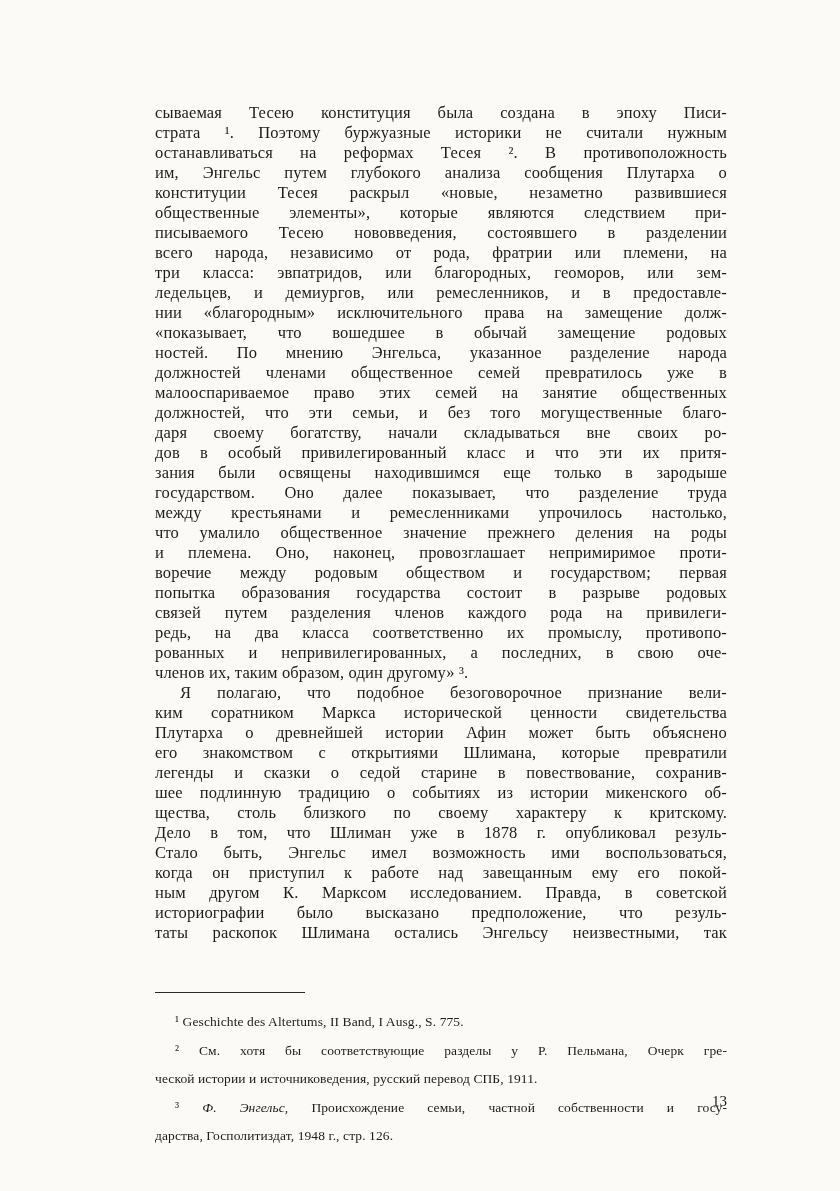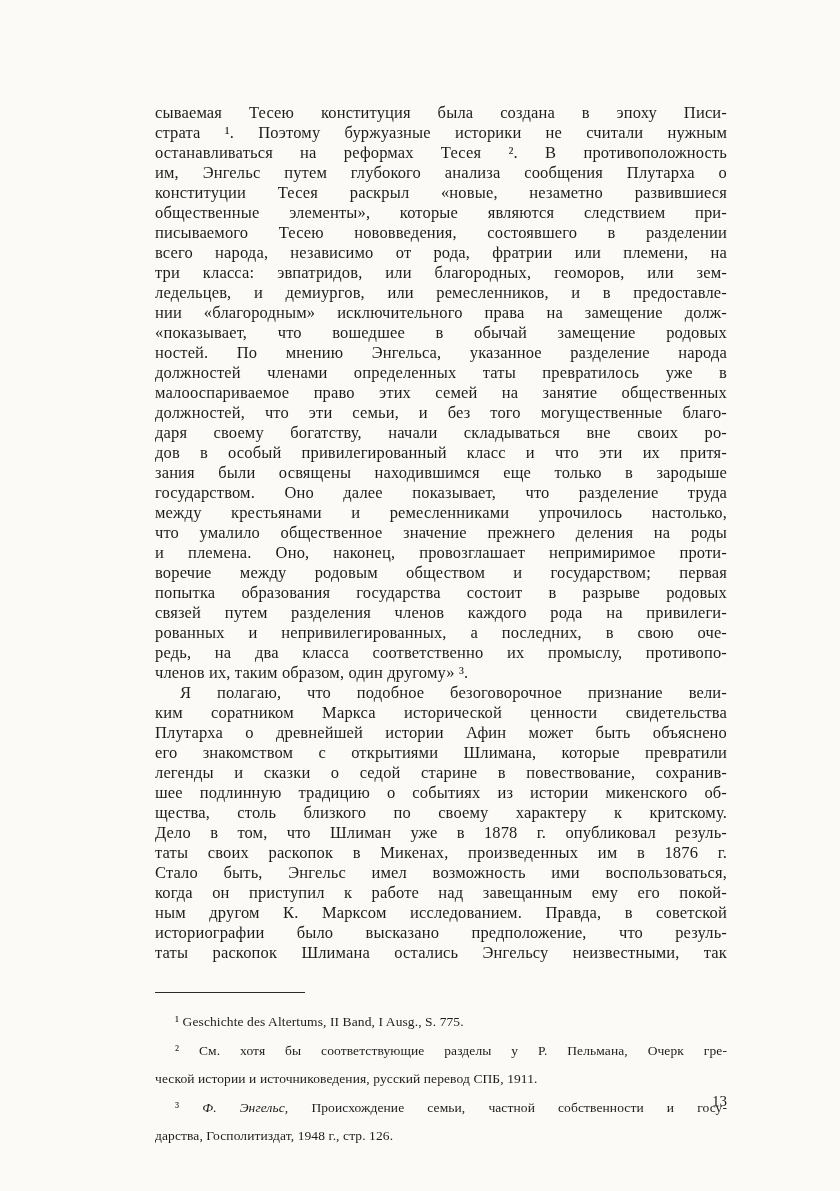--- a/index.html
+++ b/index.html
@@ -79,47 +79,46 @@
         <div class="line">им, Энгельс путем глубокого анализа сообщения Плутарха о</div>
         <div class="line">конституции Тесея раскрыл «новые, незаметно развившиеся</div>
         <div class="line">общественные элементы», которые являются следствием при-</div>
         <div class="line">писываемого Тесею нововведения, состоявшего в разделении</div>
         <div class="line">всего народа, независимо от рода, фратрии или племени, на</div>
         <div class="line">три класса: эвпатридов, или благородных, геоморов, или зем-</div>
         <div class="line">ледельцев, и демиургов, или ремесленников, и в предоставле-</div>
         <div class="line">нии «благородным» исключительного права на замещение долж-</div>
         <div class="line">«показывает, что вошедшее в обычай замещение родовых</div>
         <div class="line">ностей. По мнению Энгельса, указанное разделение народа</div>
-        <div class="line">должностей членами определенных таты превратилось уже в</div>
+        <div class="line">должностей членами общественное семей превратилось уже в</div>
         <div class="line">малооспариваемое право этих семей на занятие общественных</div>
         <div class="line">должностей, что эти семьи, и без того могущественные благо-</div>
         <div class="line">даря своему богатству, начали складываться вне своих ро-</div>
         <div class="line">дов в особый привилегированный класс и что эти их притя-</div>
         <div class="line">зания были освящены находившимся еще только в зародыше</div>
         <div class="line">государством. Оно далее показывает, что разделение труда</div>
         <div class="line">между крестьянами и ремесленниками упрочилось настолько,</div>
         <div class="line">что умалило общественное значение прежнего деления на роды</div>
         <div class="line">и племена. Оно, наконец, провозглашает непримиримое проти-</div>
         <div class="line">воречие между родовым обществом и государством; первая</div>
         <div class="line">попытка образования государства состоит в разрыве родовых</div>
         <div class="line">связей путем разделения членов каждого рода на привилеги-</div>
+        <div class="line">редь, на два класса соответственно их промыслу, противопо-</div>
         <div class="line">рованных и непривилегированных, а последних, в свою оче-</div>
-        <div class="line">редь, на два класса соответственно их промыслу, противопо-</div>
         <div class="line">членов их, таким образом, один другому» ³.</div>
       </div>
     <div class="paragraph para2">
         <div class="line">Я полагаю, что подобное безоговорочное признание вели-</div>
         <div class="line">ким соратником Маркса исторической ценности свидетельства</div>
         <div class="line">Плутарха о древнейшей истории Афин может быть объяснено</div>
         <div class="line">его знакомством с открытиями Шлимана, которые превратили</div>
         <div class="line">легенды и сказки о седой старине в повествование, сохранив-</div>
         <div class="line">шее подлинную традицию о событиях из истории микенского об-</div>
         <div class="line">щества, столь близкого по своему характеру к критскому.</div>
         <div class="line">Дело в том, что Шлиман уже в 1878 г. опубликовал резуль-</div>
-        <div class="line">таты своих раскопок в Микенах, произведенных им в 1876 г.</div>
         <div class="line">Стало быть, Энгельс имел возможность ими воспользоваться,</div>
         <div class="line">когда он приступил к работе над завещанным ему его покой-</div>
         <div class="line">ным другом К. Марксом исследованием. Правда, в советской</div>
         <div class="line">историографии было высказано предположение, что резуль-</div>
         <div class="line">таты раскопок Шлимана остались Энгельсу неизвестными, так</div>
       </div>
   </div>
 
   <div class="fn-sep"></div>
 

